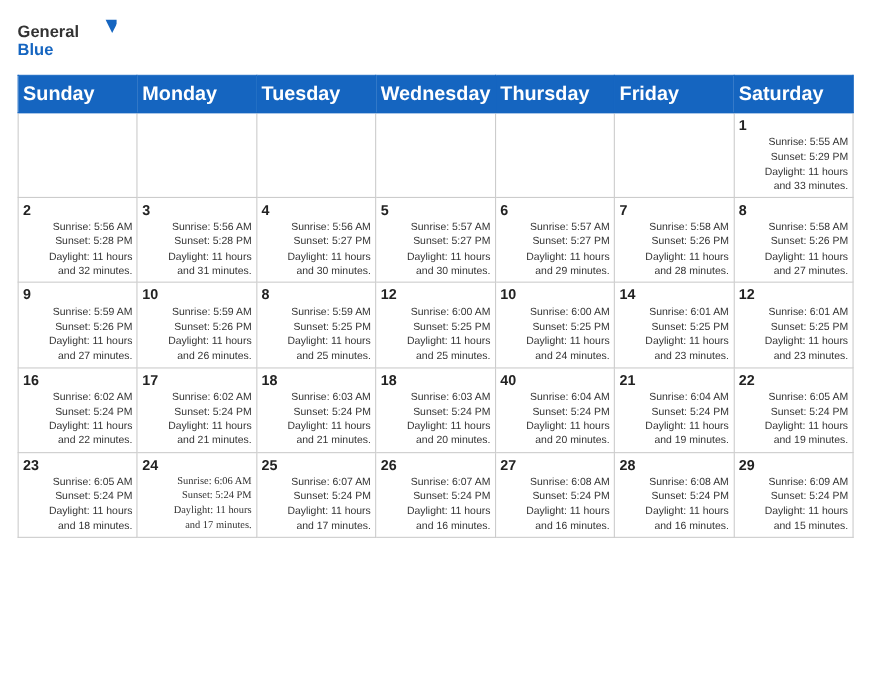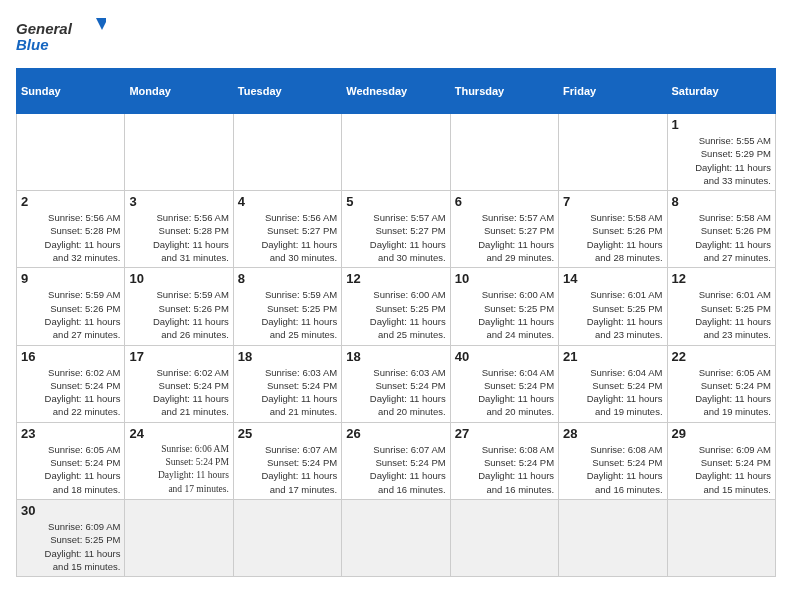--- a/index.html
+++ b/index.html
@@ -8,21 +8,20 @@
       background: #fff;
       width: 792px;
       min-height: 612px;
       padding: 16px;
     }
     .header-area {
       display: flex;
       justify-content: space-between;
       align-items: flex-start;
       margin-bottom: 12px;
-      font-style: italic;
     }
     .logo {
       display: flex;
       align-items: center;
       gap: 4px;
     }
     .title-block {
       text-align: right;
     }
     .month-title {
@@ -35,23 +34,23 @@
       color: #555;
     }
     .calendar {
       width: 100%;
       border-collapse: collapse;
       border: 1px solid #ccc;
     }
     .calendar th {
       background: #1565c0;
       color: #fff;
-      font-size: 11px;
+      font-size: 18px;
       font-weight: bold;
-      padding: 16px 4px;
+      padding: 6px 4px;
       border: 1px solid #1565c0;
       text-align: left;
     }
     .calendar td {
       border: 1px solid #ccc;
       vertical-align: top;
       padding: 3px 4px;
       width: calc(100% / 7);
       min-height: 70px;
       background: #fff;
@@ -318,29 +317,14 @@
 and 16 minutes.</div>
         </td>
         <td>
           <span class="day-number">29</span>
           <div class="day-info" style="white-space: pre-line;">Sunrise: 6:09 AM
 Sunset: 5:24 PM
 Daylight: 11 hours
 and 15 minutes.</div>
         </td>
       </tr>
-      <tr class="last-row">
-        <td>
-          <span class="day-number">30</span>
-          <div class="day-info" style="white-space: pre-line;">Sunrise: 6:09 AM
-Sunset: 5:25 PM
-Daylight: 11 hours
-and 15 minutes.</div>
-        </td>
-        <td class="empty-cell"></td>
-        <td class="empty-cell"></td>
-        <td class="empty-cell"></td>
-        <td class="empty-cell"></td>
-        <td class="empty-cell"></td>
-        <td class="empty-cell"></td>
-      </tr>
     </tbody>
 </table>
 
 </body></html>

